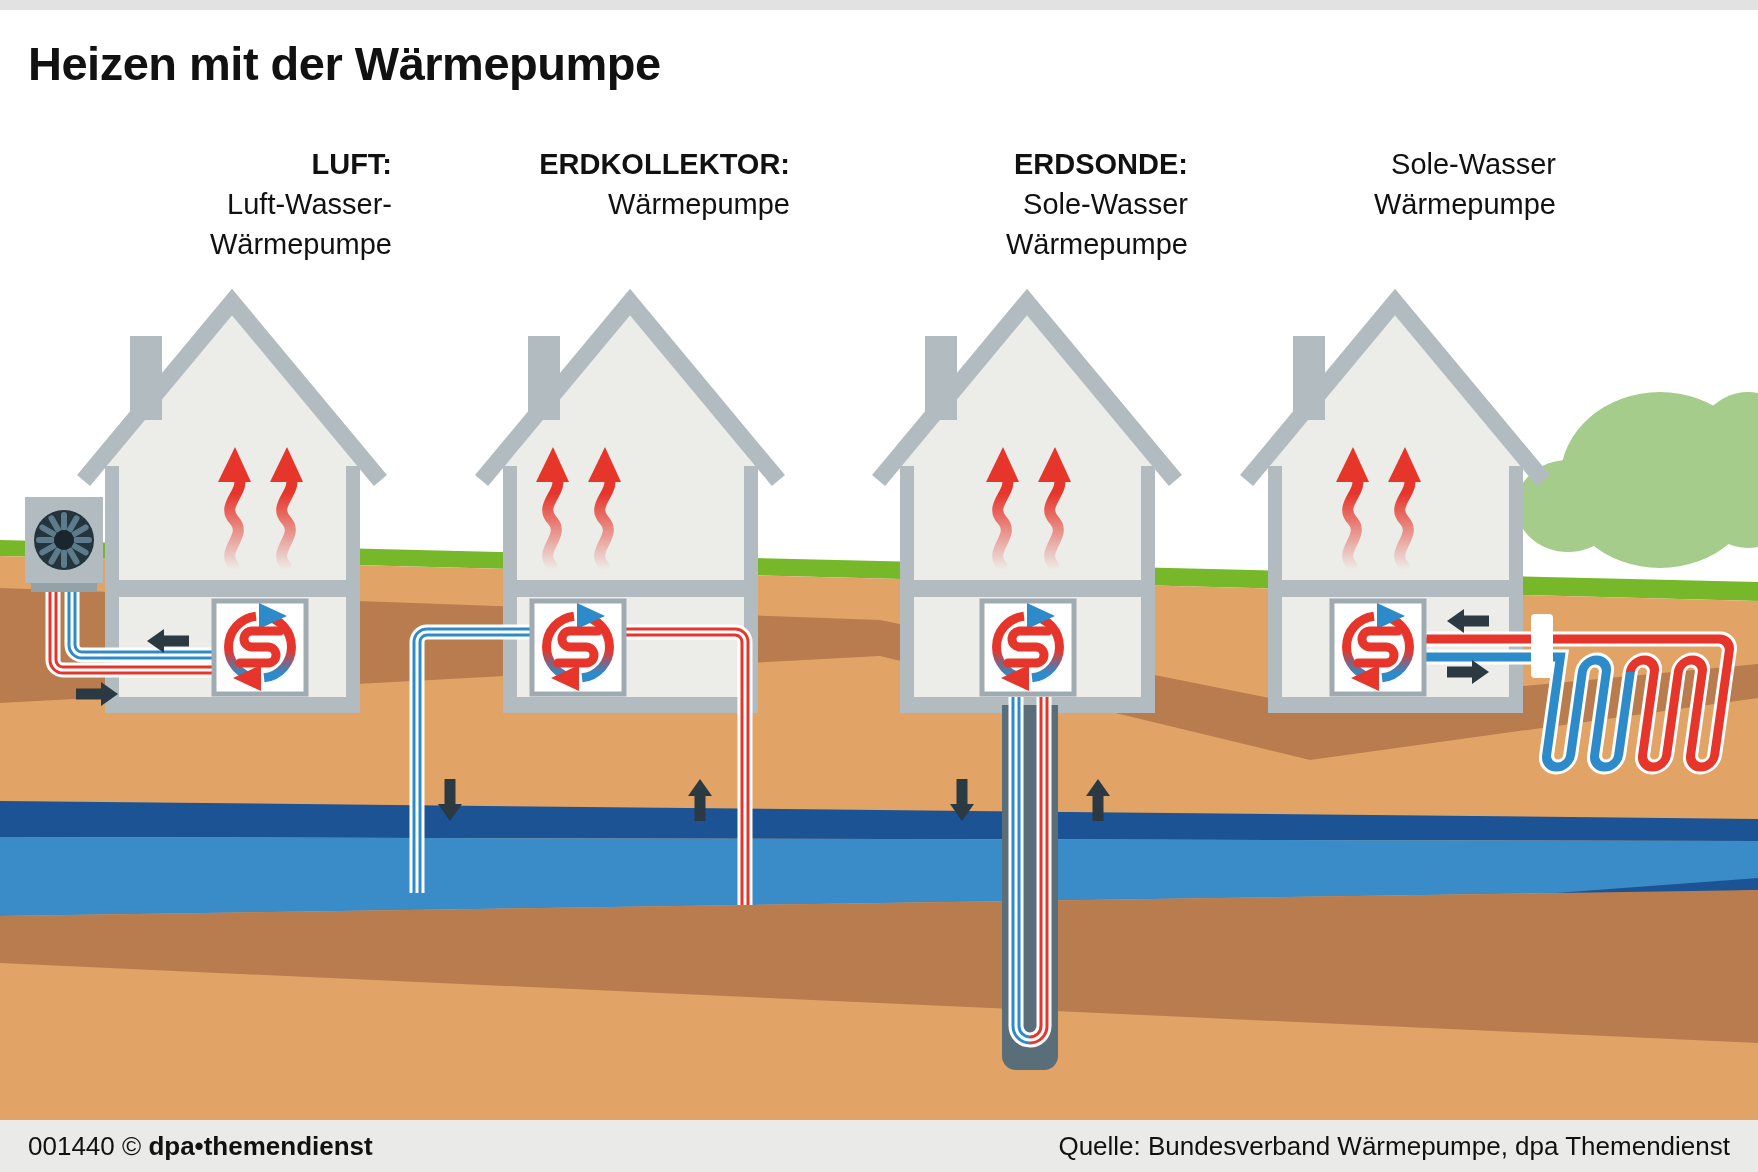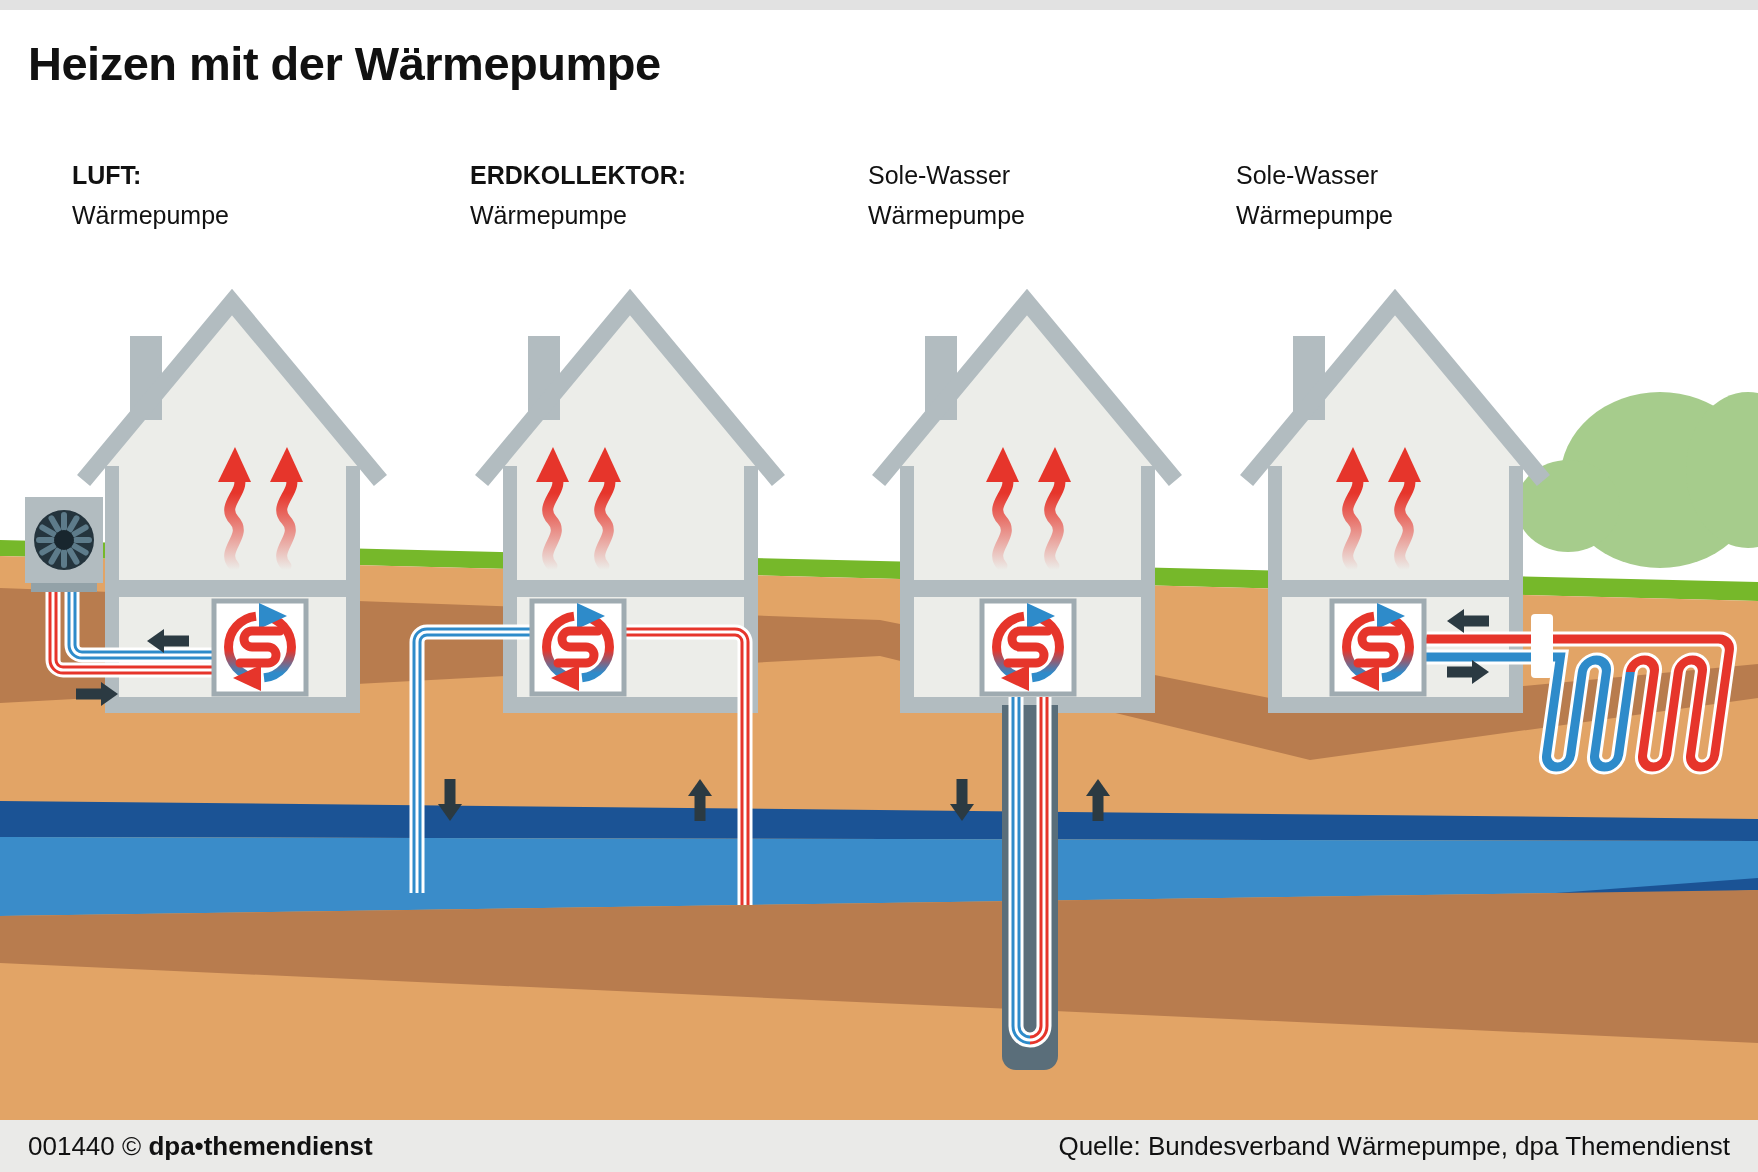--- a/index.html
+++ b/index.html
@@ -1,20 +1,20 @@
 <!DOCTYPE html>
 <html style="--red: #e6352b; --blue: #2e8bca; --arrow-dark: #2b3a42; --house-gray: #b2bcc0; --house-interior: #ecede9; --box-border: #9fabb1; --grass-green: #76b82a; --soil-tan: #e2a466; --soil-brown: #b87c4e; --water-blue: #3a8cc9; --water-dark-blue: #1b5395; --borehole-gray: #5a6e7a; --fan-dark: #24343d; --fan-blade: #5d7b8a; --fan-hub: #18262e; --unit-plate: #93a2a8; --bush-green: #a6cc8c; --footer-bg: #eaeae8; --top-strip: #e2e2e2; --text: #111111; --white: #ffffff;"><head>
 <meta charset="utf-8">
 <style>
   html,body{margin:0;padding:0;background:#fff;}
   .stage{position:relative;width:1758px;height:1172px;overflow:hidden;background:#fff;
          font-family:"Liberation Sans",sans-serif;color:var(--text);}
   .scene{position:absolute;left:0;top:0;}
   .title{position:absolute;left:28px;top:36px;font-size:47px;font-weight:bold;letter-spacing:-0.5px;}
-  .col-head{position:absolute;top:155px;width:320px;text-align:left;font-size:25px;line-height:40px;}
+  .col-head{position:absolute;top:144px;width:320px;text-align:right;font-size:29px;line-height:40px;}
   .col-head .hline{font-weight:bold;}
   .footer{position:absolute;left:0;top:1120px;width:1758px;height:52px;background:var(--footer-bg);
           display:flex;align-items:center;justify-content:space-between;padding:8px 28px;box-sizing:border-box;
           font-size:26px;}
   .footer .brand{font-weight:bold;}
   
   .fRed{fill:var(--red)} .sRed{stroke:var(--red);fill:none}
   .fBlue{fill:var(--blue)} .sBlue{stroke:var(--blue);fill:none}
   .fDark{fill:var(--arrow-dark)}
   .fGray{fill:var(--house-gray)} .sGray{stroke:var(--house-gray);fill:none}
@@ -192,27 +192,29 @@
     <use href="#arr" transform="translate(1098,800) rotate(-90)"></use>
     <use href="#arr" transform="translate(1468,621) rotate(180)"></use>
     <use href="#arr" transform="translate(1468,672)"></use>
   </g>
 </svg>
 
 <div class="title">Heizen mit der Wärmepumpe</div>
 
 <div class="col-head" style="left:72px">
   <div class="hline">LUFT:</div>
+  <div>Luft-Wasser-</div>
   <div>Wärmepumpe</div>
 </div>
 <div class="col-head" style="left:470px">
   <div class="hline">ERDKOLLEKTOR:</div>
   <div>Wärmepumpe</div>
 </div>
 <div class="col-head" style="left:868px">
+  <div class="hline">ERDSONDE:</div>
   <div>Sole-Wasser</div>
   <div>Wärmepumpe</div>
 </div>
 <div class="col-head" style="left:1236px">
   <div>Sole-Wasser</div>
   <div>Wärmepumpe</div>
 </div>
 
 <div class="footer">
   <div>

